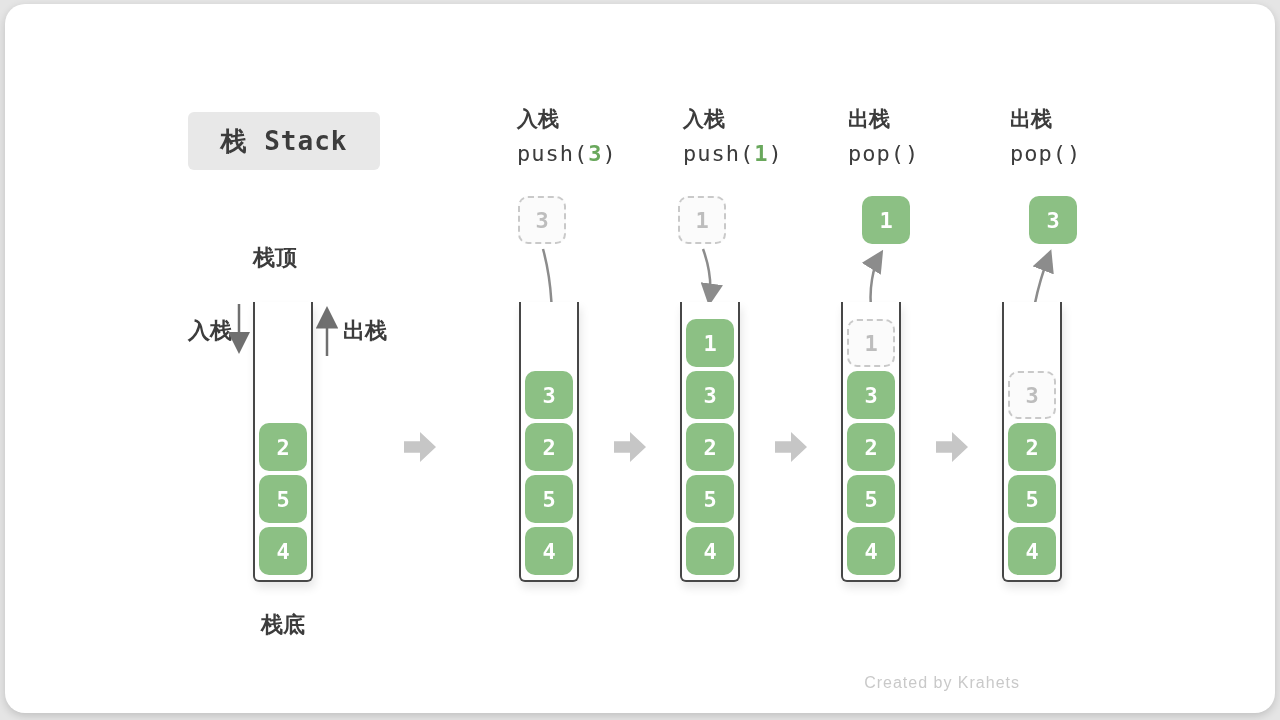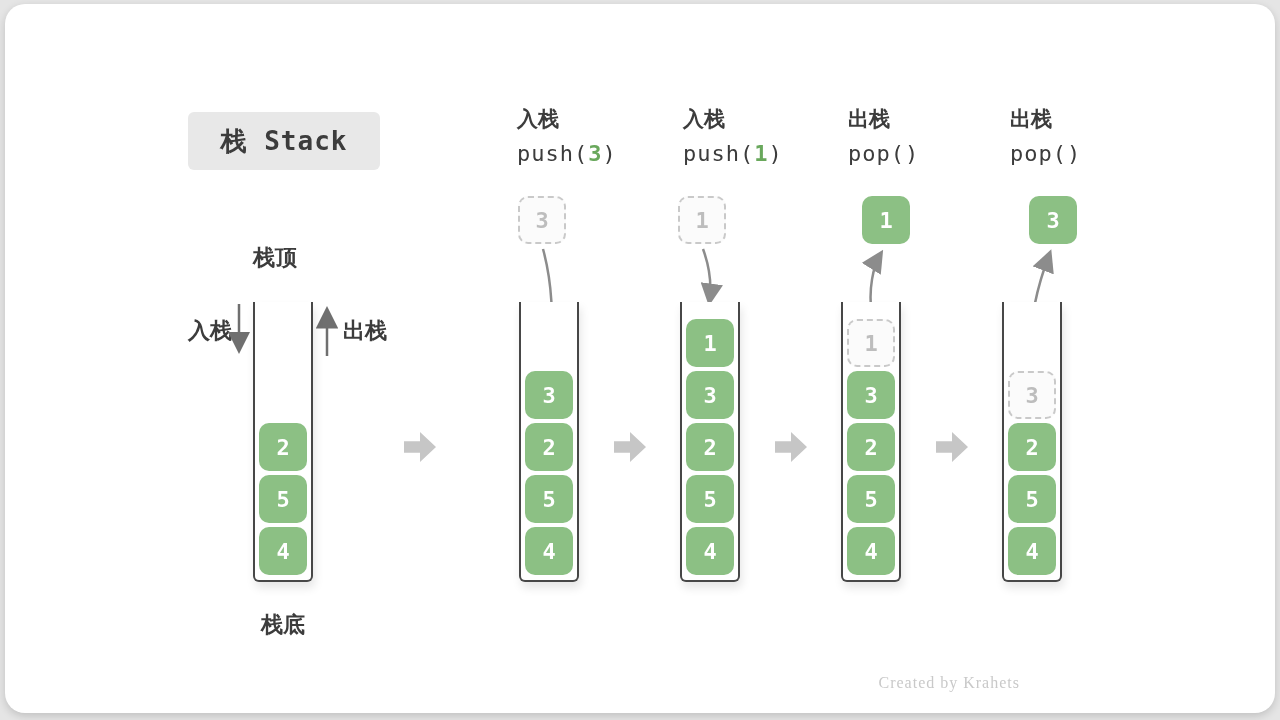--- a/index.html
+++ b/index.html
@@ -66,21 +66,21 @@
 
   .block-arrow{
     position:absolute;width:32px;height:30px;top:432px;
     background:var(--block-arrow);
     -webkit-clip-path:polygon(0 31%,50% 31%,50% 0,100% 50%,50% 100%,50% 69%,0 69%);
     clip-path:polygon(0 31%,50% 31%,50% 0,100% 50%,50% 100%,50% 69%,0 69%);
   }
 
   .footer{
     position:absolute;right:40px;top:674px;
-    font-family:Liberation Serif, serif;
+    font-family:Liberation Sans, sans-serif;
     font-size:16px;color:var(--footer);letter-spacing:1px;margin-left:39px;
   }
 
   svg.arrows{position:absolute;left:0;top:0;width:1280px;height:720px;pointer-events:none;}
   .curve{fill:none;stroke:var(--curve-arrow);stroke-width:2.5;}
   .straight{fill:none;stroke:var(--straight-arrow);stroke-width:2.5;}
 </style>
 </head>
 <body style="--green: #8CC084; --arg-green: #69A85C; --text: #3C3C3C; --wall: #474747; --ghost-border: #C9C9C9; --ghost-text: #BDBDBD; --title-bg: #E8E8E8; --block-arrow: #C6C6C6; --curve-arrow: #8C8C8C; --straight-arrow: #6F6F6F; --footer: #C9C9C9;">
 

